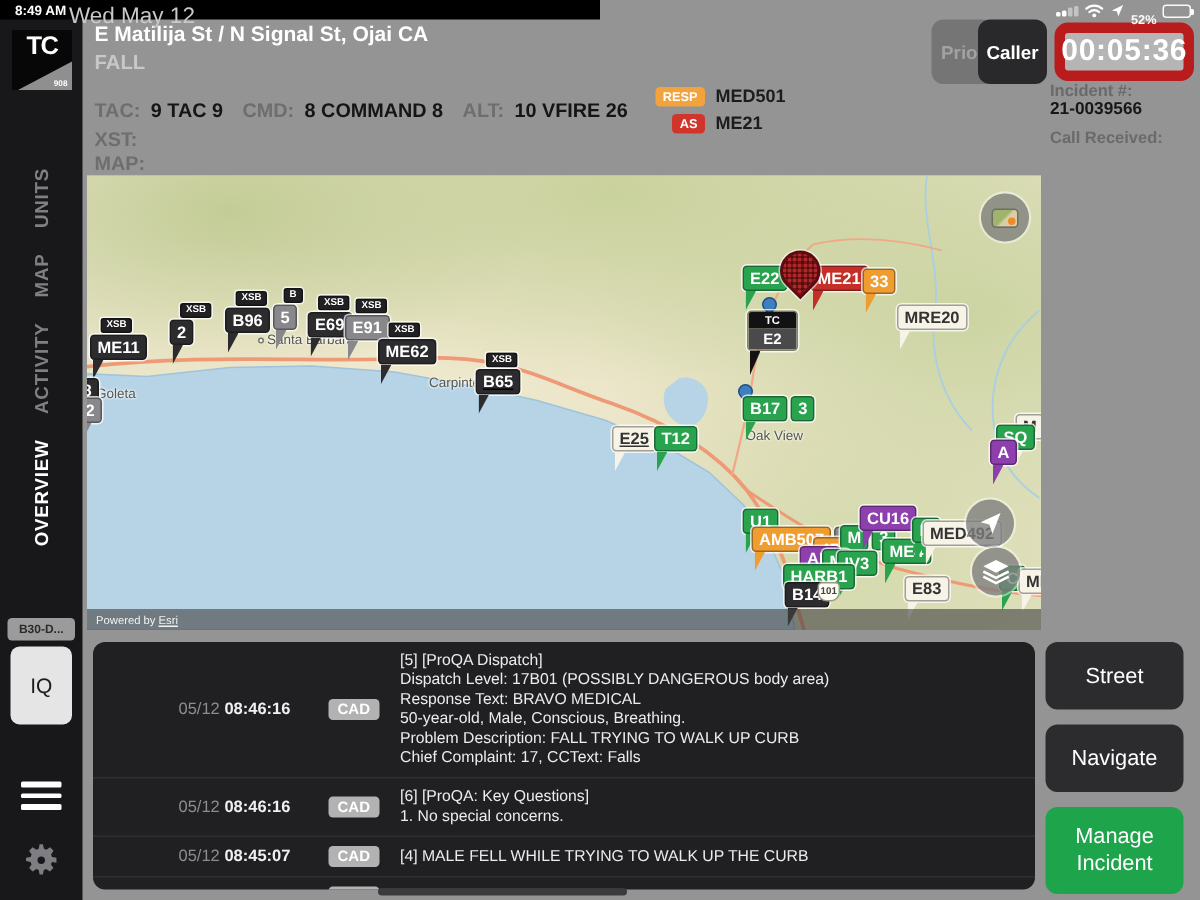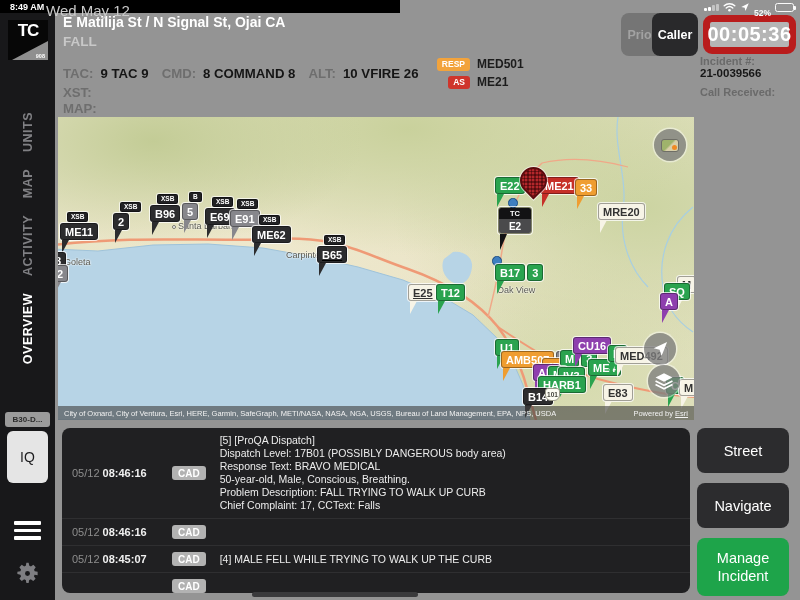--- a/index.html
+++ b/index.html
@@ -102,21 +102,21 @@
   .attrib { position:absolute; left:0; bottom:0; width:100%; height:14px; background:rgba(66,66,66,.62);
     display:flex; align-items:center; justify-content:space-between; padding:0 6px; z-index:15; }
   .attrib .left { font-size:7.5px; color:#f2f2f2; white-space:nowrap; overflow:hidden; }
   .attrib .right { font-size:7.5px; color:#f2f2f2; white-space:nowrap; }
   .attrib .right u { cursor:pointer; }
 
   
   #log { position:absolute; left:62px; top:428px; width:628px; height:165px; background:#202022;
     border-radius:8px; overflow:hidden; z-index:10; }
   .logrow { display:flex; align-items:center; padding:6px 10px; border-bottom:1px solid #2f2f31; }
-  .logrow .dt { width:100px; flex:none; font-size:11px; color:#8d8d8d; }
+  .logrow .dt { width:100px; flex:none; font-size:11px; color:#8d8d8d;margin-left:47px; }
   .logrow .dt b { color:#f0f0f0; font-weight:bold; }
   .cadbadge { flex:none; background:#b2b2b2; color:#fff; font-size:10px; font-weight:bold;
     padding:1.5px 6px; border-radius:3px; margin-right:14px; }
   .logrow .msg { flex:1; font-size:10.5px; line-height:1.24; color:#ececec; white-space:pre-line; }
 
   
   .action { position:absolute; left:697px; width:92px; border-radius:8px; display:flex; align-items:center; justify-content:center;
     text-align:center; font-size:14.5px; color:#fff; cursor:pointer; z-index:10; }
   #act-street   { top:428px; height:45px; background:#2c2c2e; }
   #act-navigate { top:483px; height:45px; background:#2c2c2e; }
@@ -448,21 +448,21 @@
           <div class="ftail" style="background: rgb(42, 163, 79);"></div>
         </div>
         <div class="marker" style="left: 557px; top: 230px; position: absolute;">
           <div class="flagrow">
             <span class="flabel" style="background: rgb(247, 244, 231); color: rgb(51, 51, 51);">MED492</span>
           </div>
           <div class="ftail" style="background: rgb(247, 244, 231);"></div>
         </div>
         <div class="marker" style="left: 464px; top: 259px; position: absolute;">
           <div class="flagrow">
-            <span class="flabel" style="background: rgb(42, 163, 79); color: rgb(255, 255, 255); margin-left: 16px;">HARB1</span>
+            <span class="flabel" style="background: rgb(42, 163, 79); color: rgb(255, 255, 255);">HARB1</span>
           </div>
           <div class="ftail" style="background: rgb(42, 163, 79);"></div>
         </div>
         <div class="marker" style="left: 465px; top: 271px; position: absolute;">
           <div class="flagrow">
             <span class="flabel" style="background: rgb(44, 44, 46); color: rgb(255, 255, 255);">B14</span>
           </div>
           <div class="ftail" style="background: rgb(44, 44, 46);"></div>
         </div>
         <div class="shield" style="left: 487px; top: 271px; position: absolute;">101</div>
@@ -479,21 +479,20 @@
           <div class="ftail" style="background: rgb(42, 163, 79);"></div>
         </div>
         <div class="marker" style="left: 621px; top: 262px; position: absolute;">
           <div class="flagrow">
             <span class="flabel" style="background: rgb(247, 244, 231); color: rgb(51, 51, 51);">ME</span>
           </div>
           <div class="ftail" style="background: rgb(247, 244, 231);"></div>
         </div>
       </div>
     <div class="attrib">
-      <span class="left">City of Oxnard, City of Ventura, Esri, HERE, Garmin, SafeGraph, METI/NASA, NASA, NGA, USGS, Bureau of Land Management, EPA, NPS, USDA</span>
       <span class="right">
         <span>Powered by</span>
         <u>Esri</u>
       </span>
     </div>
   </div>
 
   <div id="log">
       <div class="logrow">
         <span class="dt">05/12 <b>08:46:16</b></span>
@@ -501,20 +500,22 @@
         <span class="msg">[5] [ProQA Dispatch]
 Dispatch Level: 17B01 (POSSIBLY DANGEROUS body area)
 Response Text: BRAVO MEDICAL
 50-year-old, Male, Conscious, Breathing.
 Problem Description: FALL TRYING TO WALK UP CURB
 Chief Complaint: 17, CCText: Falls</span>
       </div>
       <div class="logrow">
         <span class="dt">05/12 <b>08:46:16</b></span>
         <span class="cadbadge">CAD</span>
+        <span class="msg">[6] [ProQA: Key Questions]
+1. No special concerns.</span>
       </div>
       <div class="logrow">
         <span class="dt">05/12 <b>08:45:07</b></span>
         <span class="cadbadge">CAD</span>
         <span class="msg">[4] MALE FELL WHILE TRYING TO WALK UP THE CURB</span>
       </div>
       <div class="logrow">
         <span class="dt"> <b></b></span>
         <span class="cadbadge">CAD</span>
         <span class="msg"></span>

